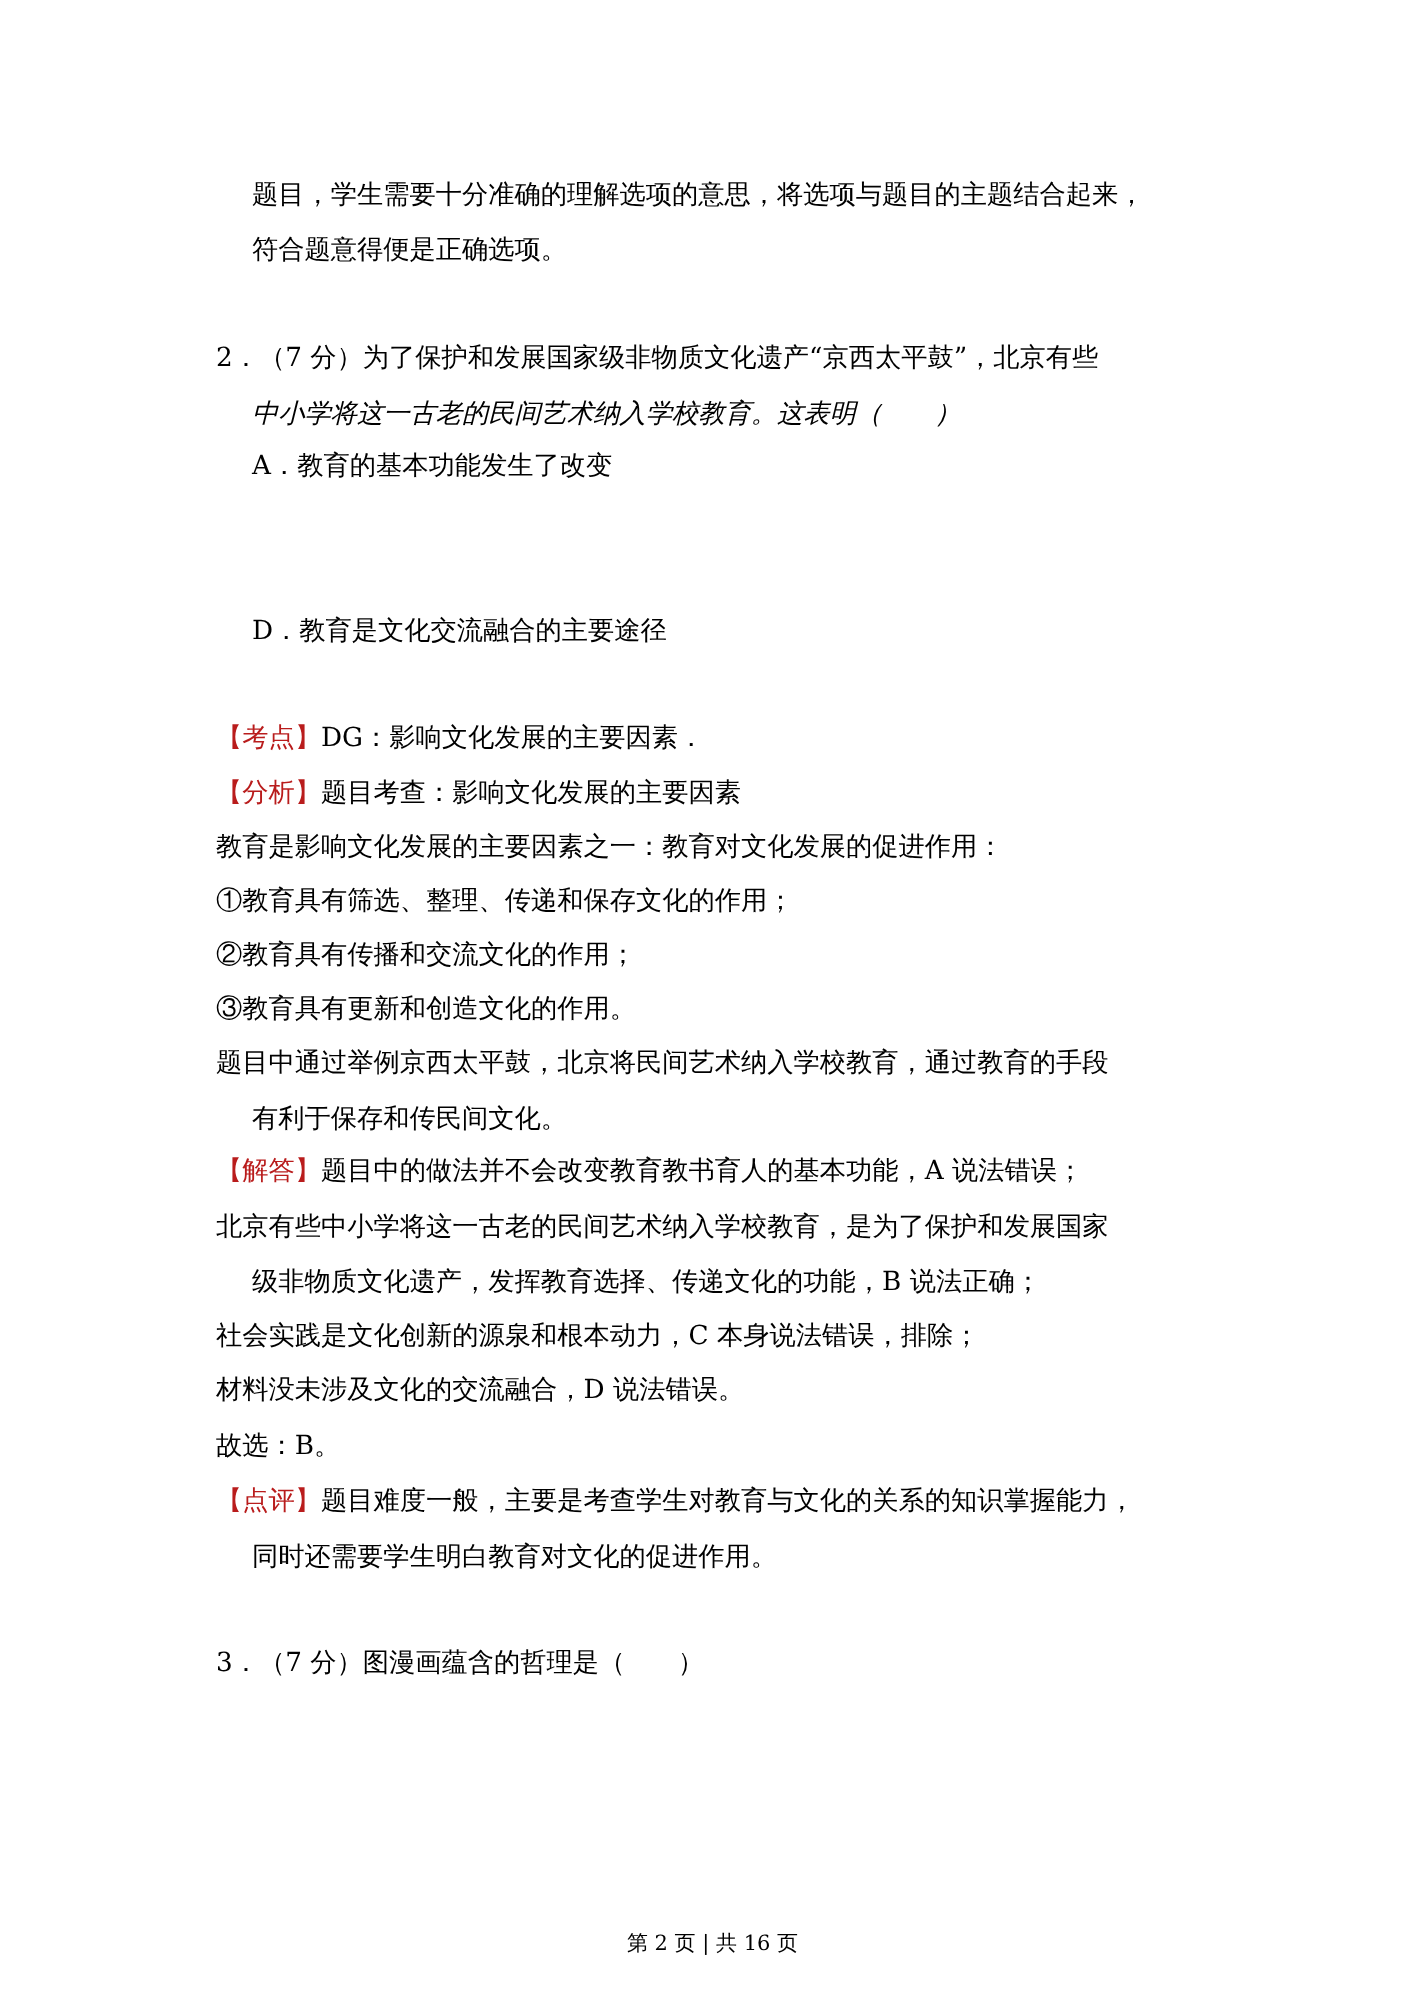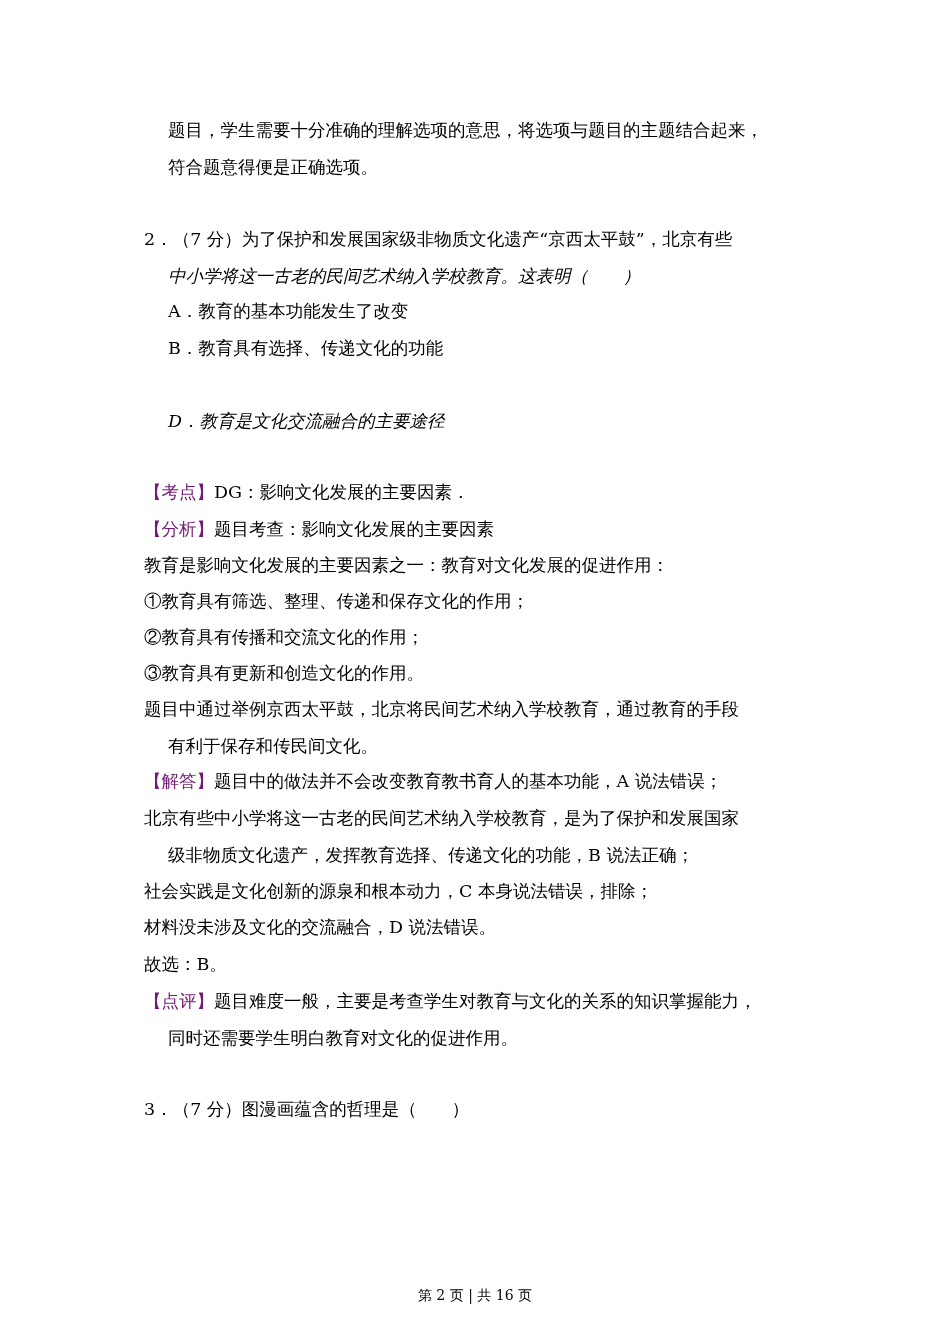--- a/index.html
+++ b/index.html
@@ -1,38 +1,37 @@
 <!DOCTYPE html>
 <html><head>
 <meta charset="utf-8">
 <style>
   html, body { margin: 0; padding: 0; background: #ffffff; }
   body { width: 950px; height: 1344px; position: relative; overflow: hidden;
          font-family: "DejaVu Serif", "Liberation Serif", serif; color: #000; }
   .page { position: absolute; left: 0; top: 0; width: 950px; height: 1344px; }
   .line { position: absolute; font-size: 17.5px; line-height: 22px; white-space: nowrap; }
-  .lbl { color: #701a75; }
+  .lbl { color: #b91c1c; }
   .footer { position: absolute; top: 1243px; left: 0; width: 950px; text-align: center;
             font-size: 14px; margin-top: 44px; }
 </style>
 </head>
 <body>
 
 <div class="page">
 
   <div class="line" style="left:168px; top:119px;">题目，学生需要十分准确的理解选项的意思，将选项与题目的主题结合起来，</div>
   <div class="line" style="left:168px; top:156px;">符合题意得便是正确选项。</div>
 
   <div class="line" style="left:144px; top:228px;">
     <span>2．</span><span>（7 分）为了保护和发展国家级非物质文化遗产“京西太平鼓”，北京有些</span>
   </div>
   <div class="line" style="left:168px; top:265px;font-style:italic;">中小学将这一古老的民间艺术纳入学校教育。这表明（　　）</div>
   <div class="line" style="left:168px; top:300px;">A．教育的基本功能发生了改变</div>
-  <div class="line" style="left:168px; top:337px;">B．教育具有选择、传递文化的功能</div>
-  <div class="line" style="left:168px; top:410px;font-style:italic;">D．教育是文化交流融合的主要途径</div>
+  <div class="line" style="left:168px; top:410px;">D．教育是文化交流融合的主要途径</div>
 
   <div class="line" style="left:144px; top:481px;">
     <span class="lbl">【考点】</span><span>DG：影响文化发展的主要因素．</span>
   </div>
   <div class="line" style="left:144px; top:518px;">
     <span class="lbl">【分析】</span><span>题目考查：影响文化发展的主要因素</span>
   </div>
   <div class="line" style="left:144px; top:554px;">教育是影响文化发展的主要因素之一：教育对文化发展的促进作用：</div>
   <div class="line" style="left:144px; top:590px;">①教育具有筛选、整理、传递和保存文化的作用；</div>
   <div class="line" style="left:144px; top:626px;">②教育具有传播和交流文化的作用；</div>

